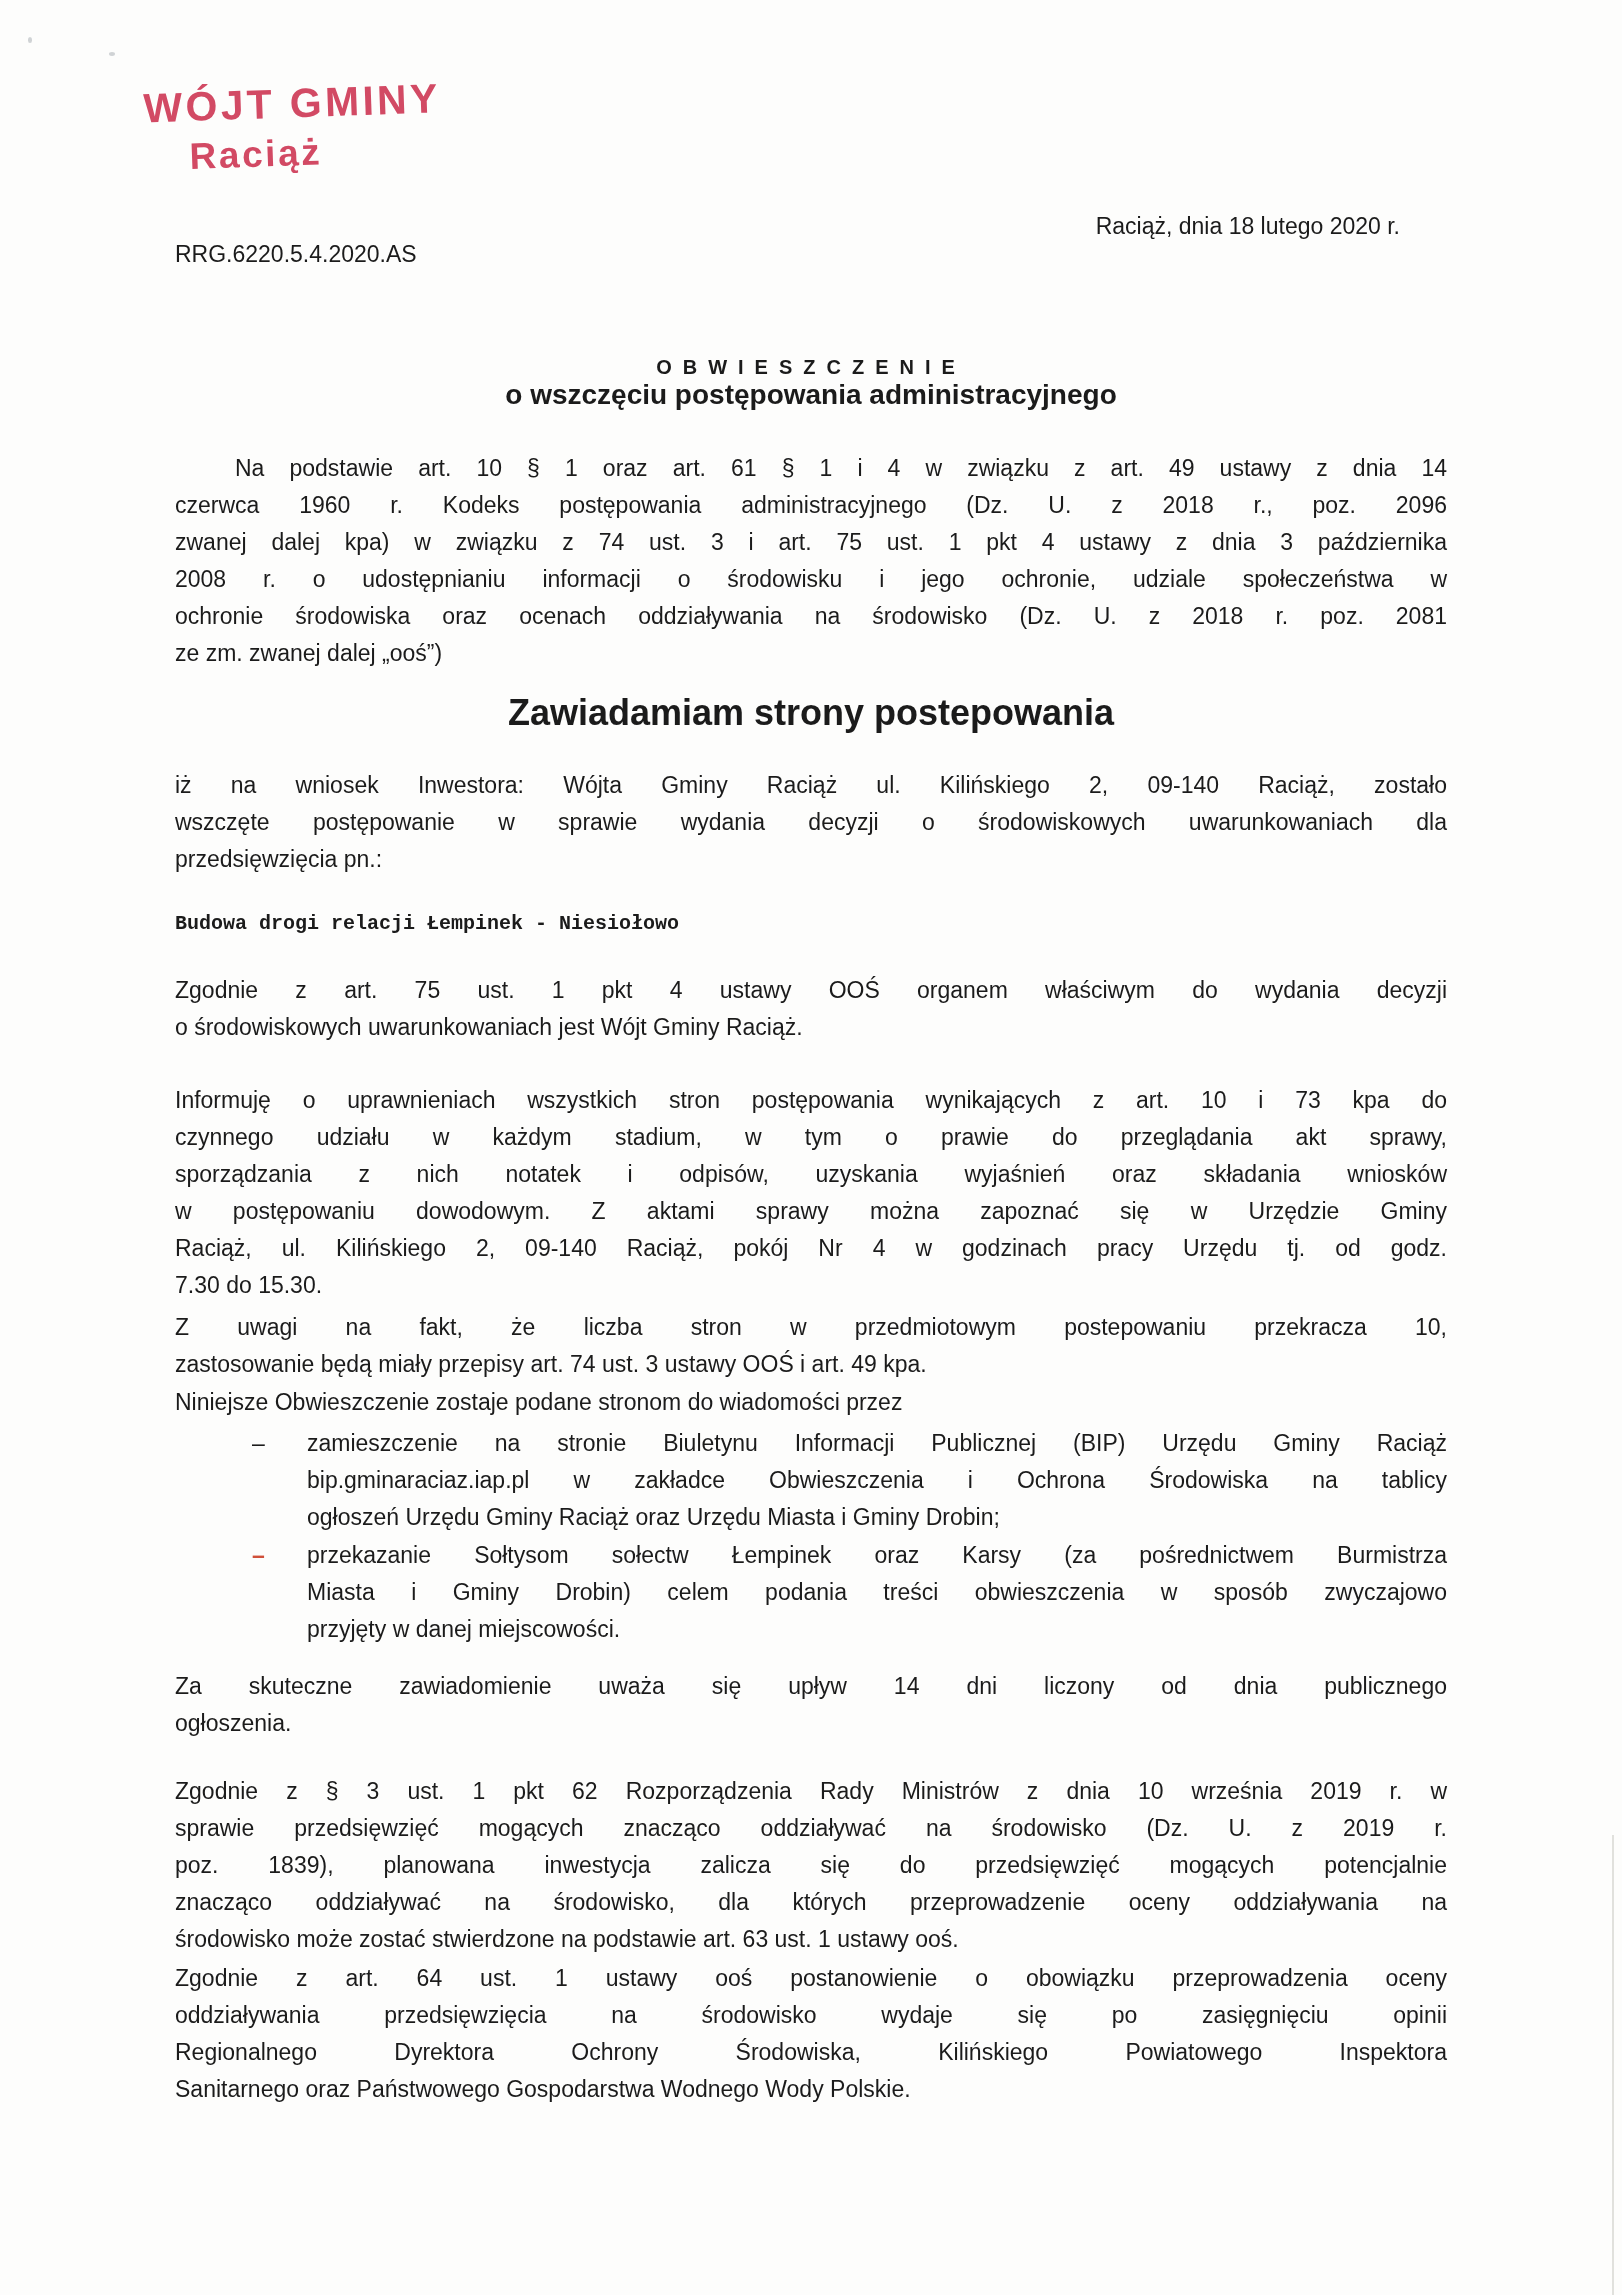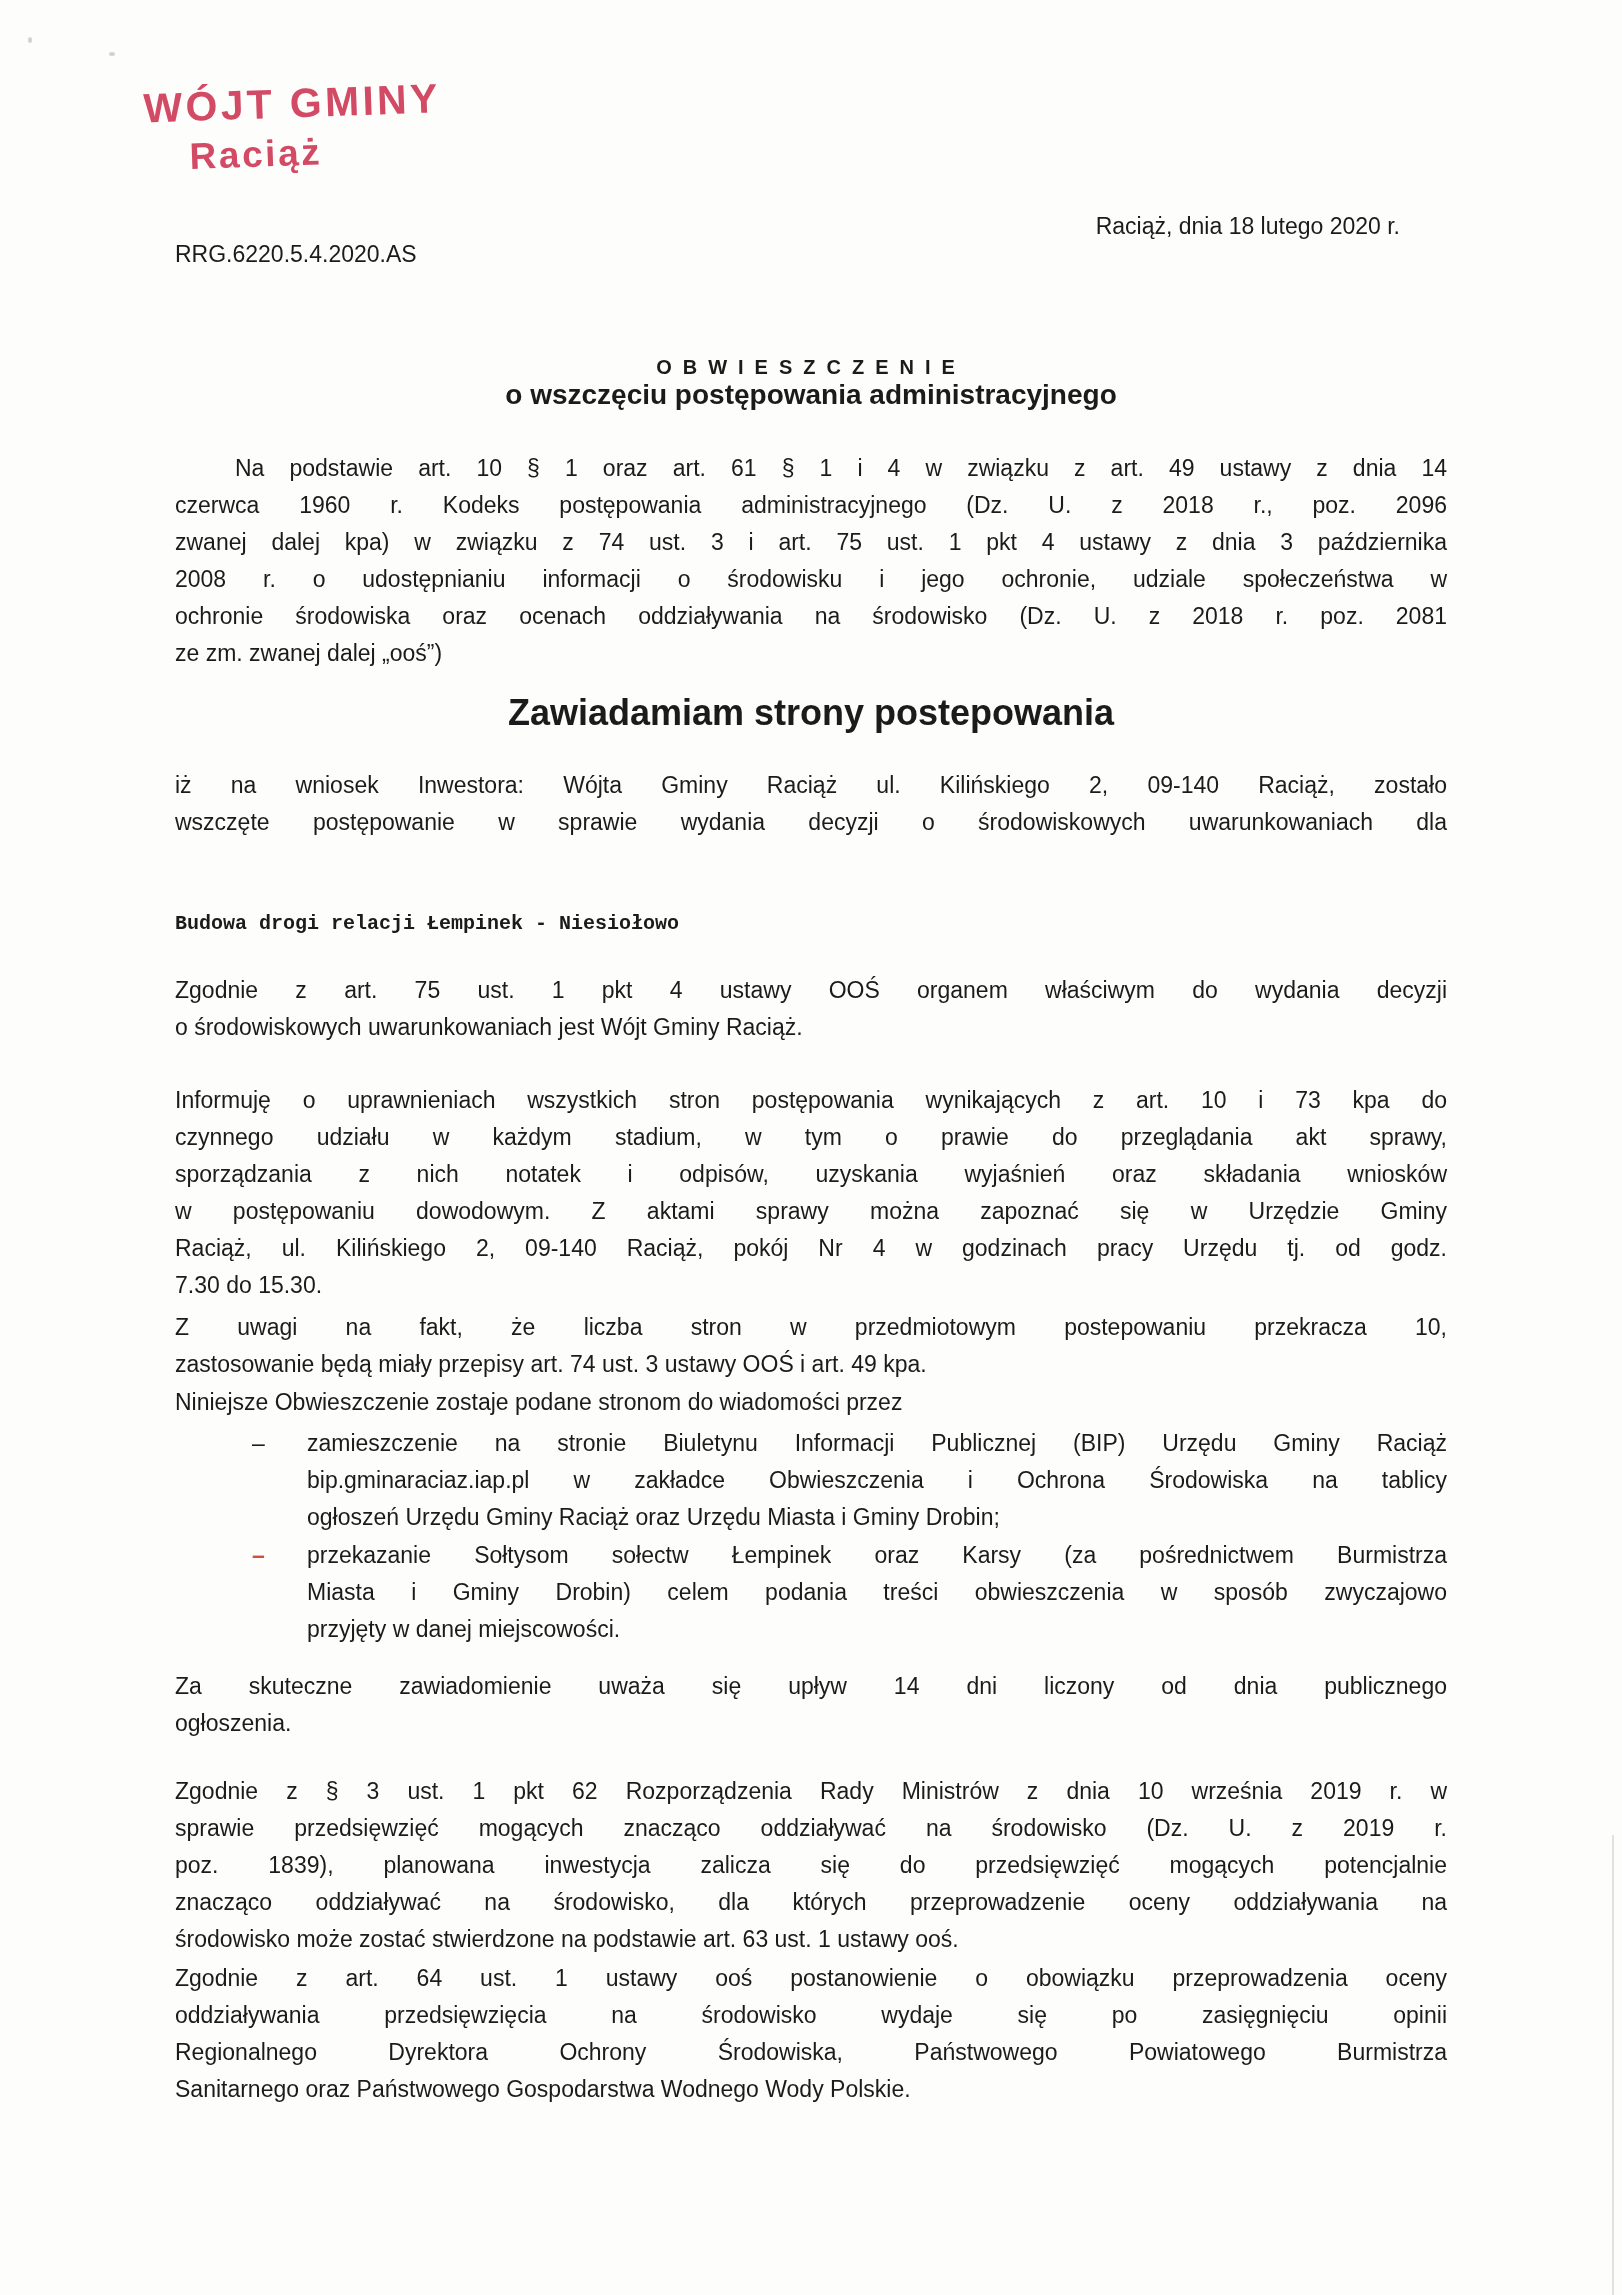--- a/index.html
+++ b/index.html
@@ -89,20 +89,21 @@
       <div class="jline">2008 r. o udostępnianiu informacji o środowisku i jego ochronie, udziale społeczeństwa w</div>
       <div class="jline">ochronie środowiska oraz ocenach oddziaływania na środowisko (Dz. U. z 2018 r. poz. 2081</div>
       <div class="jline last">ze zm. zwanej dalej „ooś”)</div>
     </div>
 
   <div class="block col center h-notif">Zawiadamiam strony postepowania</div>
 
   <div class="block col body-text p2">
       <div class="jline">iż na wniosek Inwestora: Wójta Gminy Raciąż ul. Kilińskiego 2, 09-140 Raciąż, zostało</div>
       <div class="jline">wszczęte postępowanie w sprawie wydania decyzji o środowiskowych uwarunkowaniach dla</div>
+      <div class="jline last">przedsięwzięcia pn.:</div>
     </div>
 
   <div class="block col project">Budowa drogi relacji Łempinek - Niesiołowo</div>
 
   <div class="block col body-text p3">
       <div class="jline">Zgodnie z art. 75 ust. 1 pkt 4 ustawy OOŚ organem właściwym do wydania decyzji</div>
       <div class="jline last">o środowiskowych uwarunkowaniach jest Wójt Gminy Raciąż.</div>
     </div>
 
   <div class="block col body-text p4">
@@ -150,18 +151,18 @@
       <div class="jline">Zgodnie z § 3 ust. 1 pkt 62 Rozporządzenia Rady Ministrów z dnia 10 września 2019 r. w</div>
       <div class="jline">sprawie przedsięwzięć mogących znacząco oddziaływać na środowisko (Dz. U. z 2019 r.</div>
       <div class="jline">poz. 1839), planowana inwestycja zalicza się do przedsięwzięć mogących potencjalnie</div>
       <div class="jline">znacząco oddziaływać na środowisko, dla których przeprowadzenie oceny oddziaływania na</div>
       <div class="jline last">środowisko może zostać stwierdzone na podstawie art. 63 ust. 1 ustawy ooś.</div>
     </div>
 
   <div class="block col body-text p8">
       <div class="jline">Zgodnie z art. 64 ust. 1 ustawy ooś postanowienie o obowiązku przeprowadzenia oceny</div>
       <div class="jline">oddziaływania przedsięwzięcia na środowisko wydaje się po zasięgnięciu opinii</div>
-      <div class="jline">Regionalnego Dyrektora Ochrony Środowiska, Państwowego Powiatowego Burmistrza</div>
+      <div class="jline">Regionalnego Dyrektora Ochrony Środowiska, Kilińskiego Powiatowego Inspektora</div>
       <div class="jline last">Sanitarnego oraz Państwowego Gospodarstwa Wodnego Wody Polskie.</div>
     </div>
 
 </div>
 
 
 </body></html>

